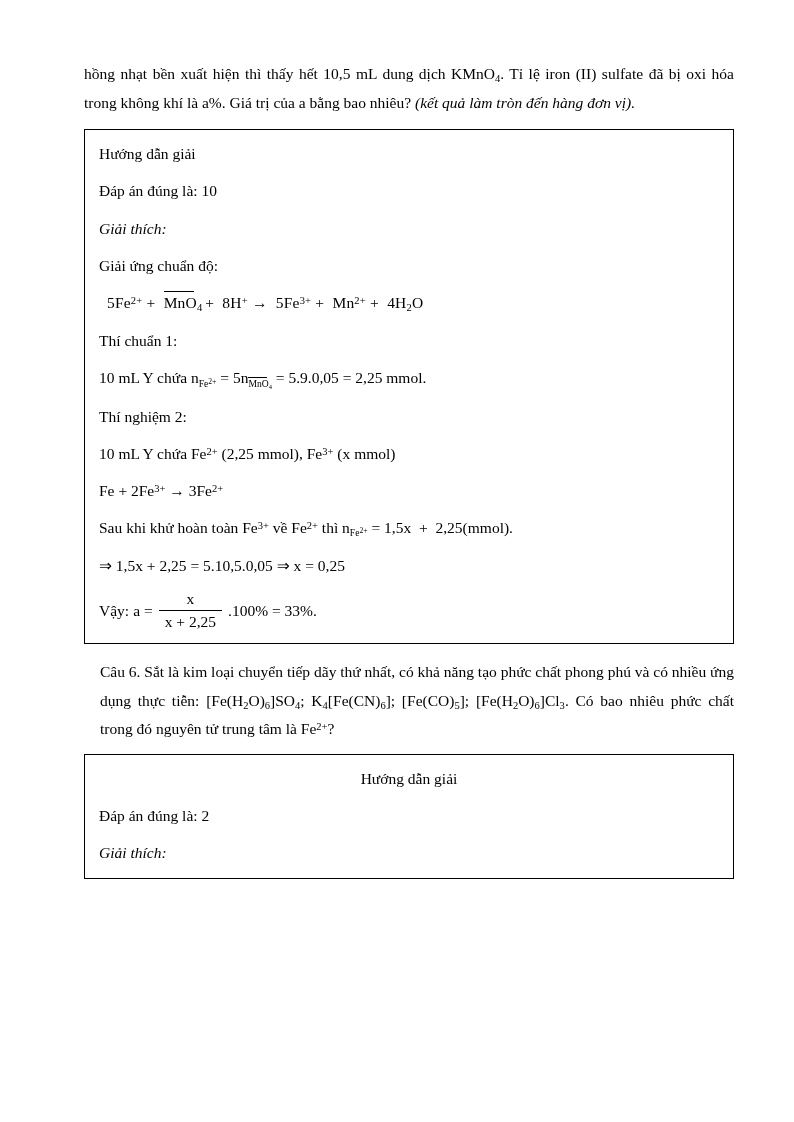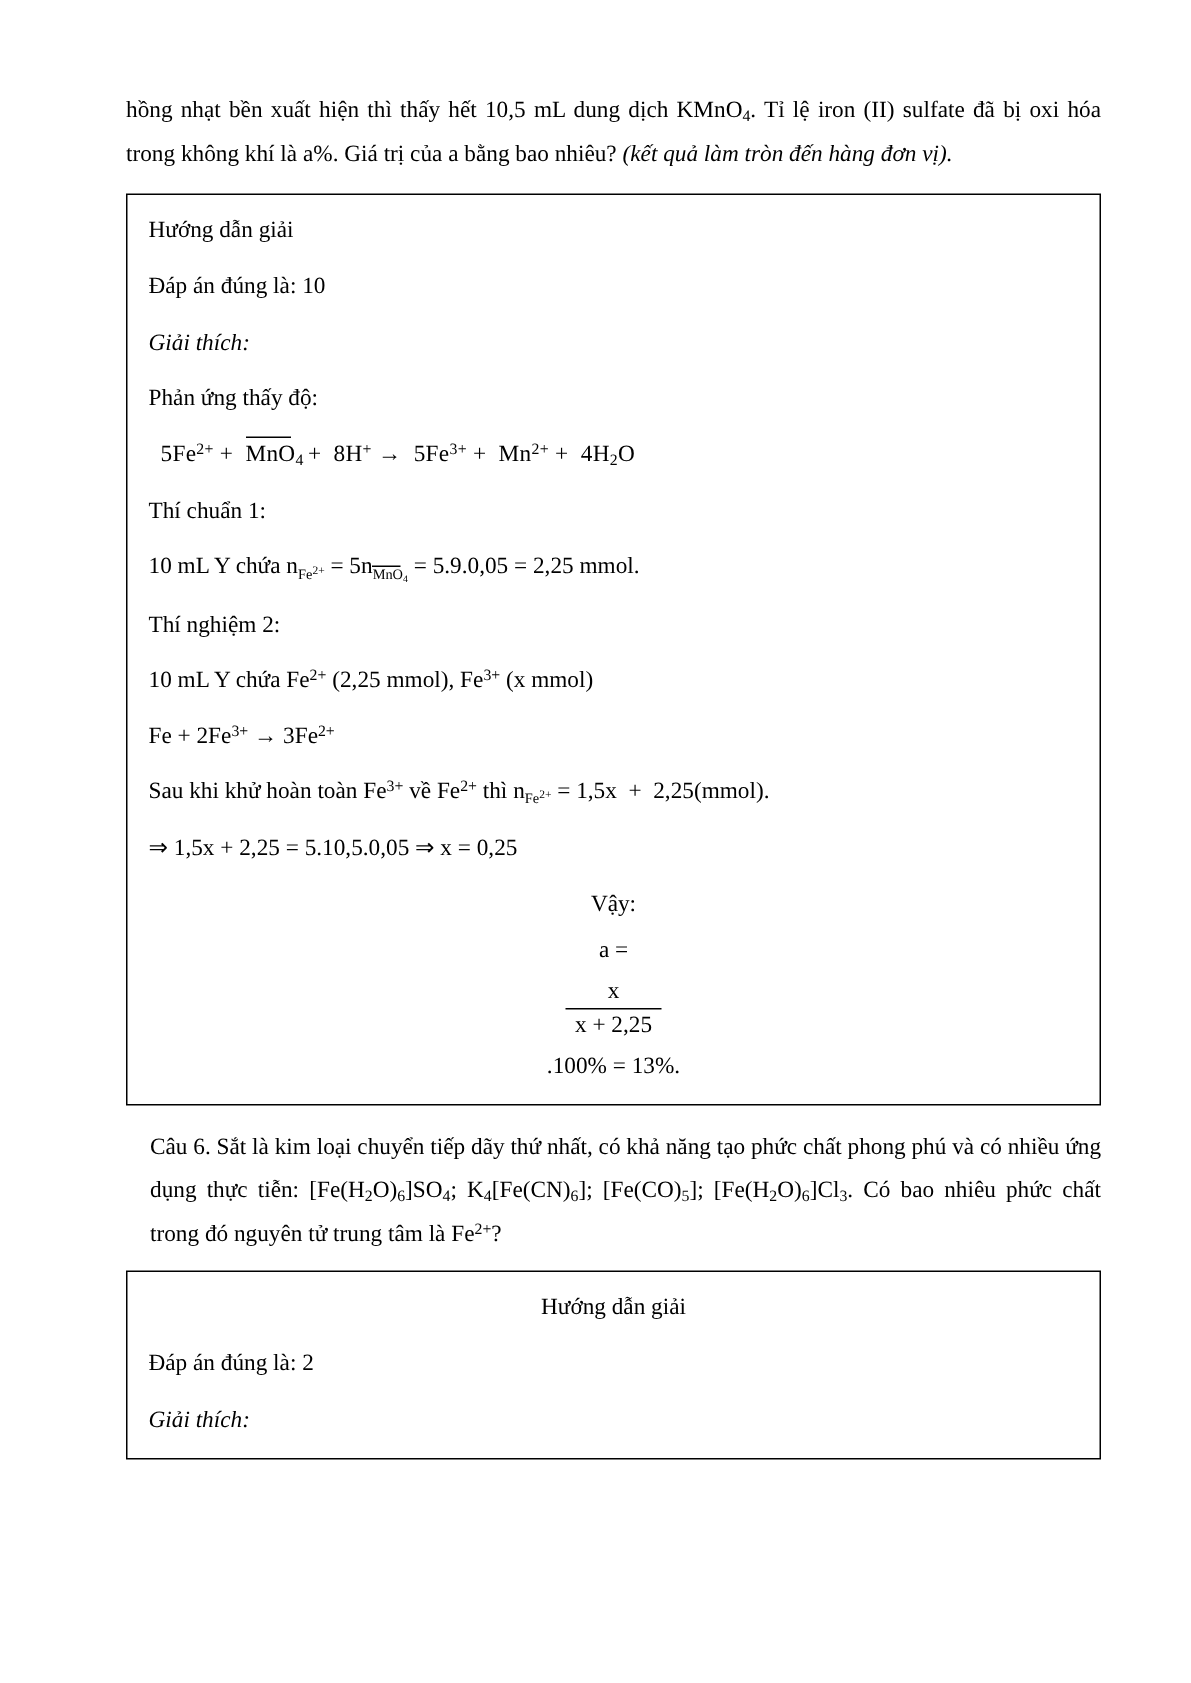--- a/index.html
+++ b/index.html
@@ -96,37 +96,36 @@
   }
   .frac .den {
     display: block;
     padding: 1px 6px 0 6px;
   }
   .vay-line {
     display: flex;
     align-items: center;
     gap: 4px;
     font-size: 15.5px;
-    flex-direction: column;
   }
 </style>
 </head>
 <body>
 
 <div class="page">
 
   <p class="intro">
     <span>hồng nhạt bền xuất hiện thì thấy hết 10,5 mL dung dịch KMnO</span><sub>4</sub><span>. Tỉ lệ iron (II) sulfate đã bị oxi hóa trong không khí là a%. Giá trị của a bằng bao nhiêu? </span><span class="ital">(kết quả làm tròn đến hàng đơn vị).</span>
   </p>
 
   <div class="box">
     <p class="bold">Hướng dẫn giải</p>
     <p class="bold">Đáp án đúng là: 10</p>
     <p class="italic">Giải thích:</p>
-    <p>Phản ứng thấy độ:</p>
+    <p>Giải ứng chuẩn độ:</p>
 
     <p class="eq eq-indent">
       5Fe<sup>2+</sup> +&nbsp; <span class="mno4">MnO<sub>4</sub><span class="bar"></span></span><sup>&nbsp;</sup>+&nbsp; 8H<sup>+</sup> →&nbsp; 5Fe<sup>3+</sup> +&nbsp; Mn<sup>2+</sup> +&nbsp; 4H<sub>2</sub>O
     </p>
 
     <p>Thí chuẩn 1:</p>
     <p>
       10 mL Y chứa n<span class="nsub">Fe<sup>2+</sup></span> = 5n<span class="nsub"><span class="mno4">MnO<sub>4</sub><span class="bar"></span></span></span> = 5.9.0,05 = 2,25 mmol.
     </p>
 
@@ -142,21 +141,21 @@
     </p>
     <p>⇒ 1,5x + 2,25 = 5.10,5.0,05 ⇒ x = 0,25</p>
 
     <p class="vay-line">
       <span>Vậy:</span>
       <span>a =</span>
       <span class="frac">
         <span class="num">x</span>
         <span class="den">x + 2,25</span>
       </span>
-      <span>.100% = 13%.</span>
+      <span>.100% = 33%.</span>
     </p>
   </div>
 
   <p class="q-head">
     <span class="bold">Câu 6.</span><span> Sắt là kim loại chuyển tiếp dãy thứ nhất, có khả năng tạo phức chất phong phú và có nhiều ứng dụng thực tiễn: [Fe(H<sub>2</sub>O)<sub>6</sub>]SO<sub>4</sub>; K<sub>4</sub>[Fe(CN)<sub>6</sub>]; [Fe(CO)<sub>5</sub>]; [Fe(H<sub>2</sub>O)<sub>6</sub>]Cl<sub>3</sub>. Có bao nhiêu phức chất trong đó nguyên tử trung tâm là Fe<sup>2+</sup>?</span>
   </p>
 
   <div class="box">
     <p class="bold center">Hướng dẫn giải</p>
     <p class="bold">Đáp án đúng là: 2</p>

